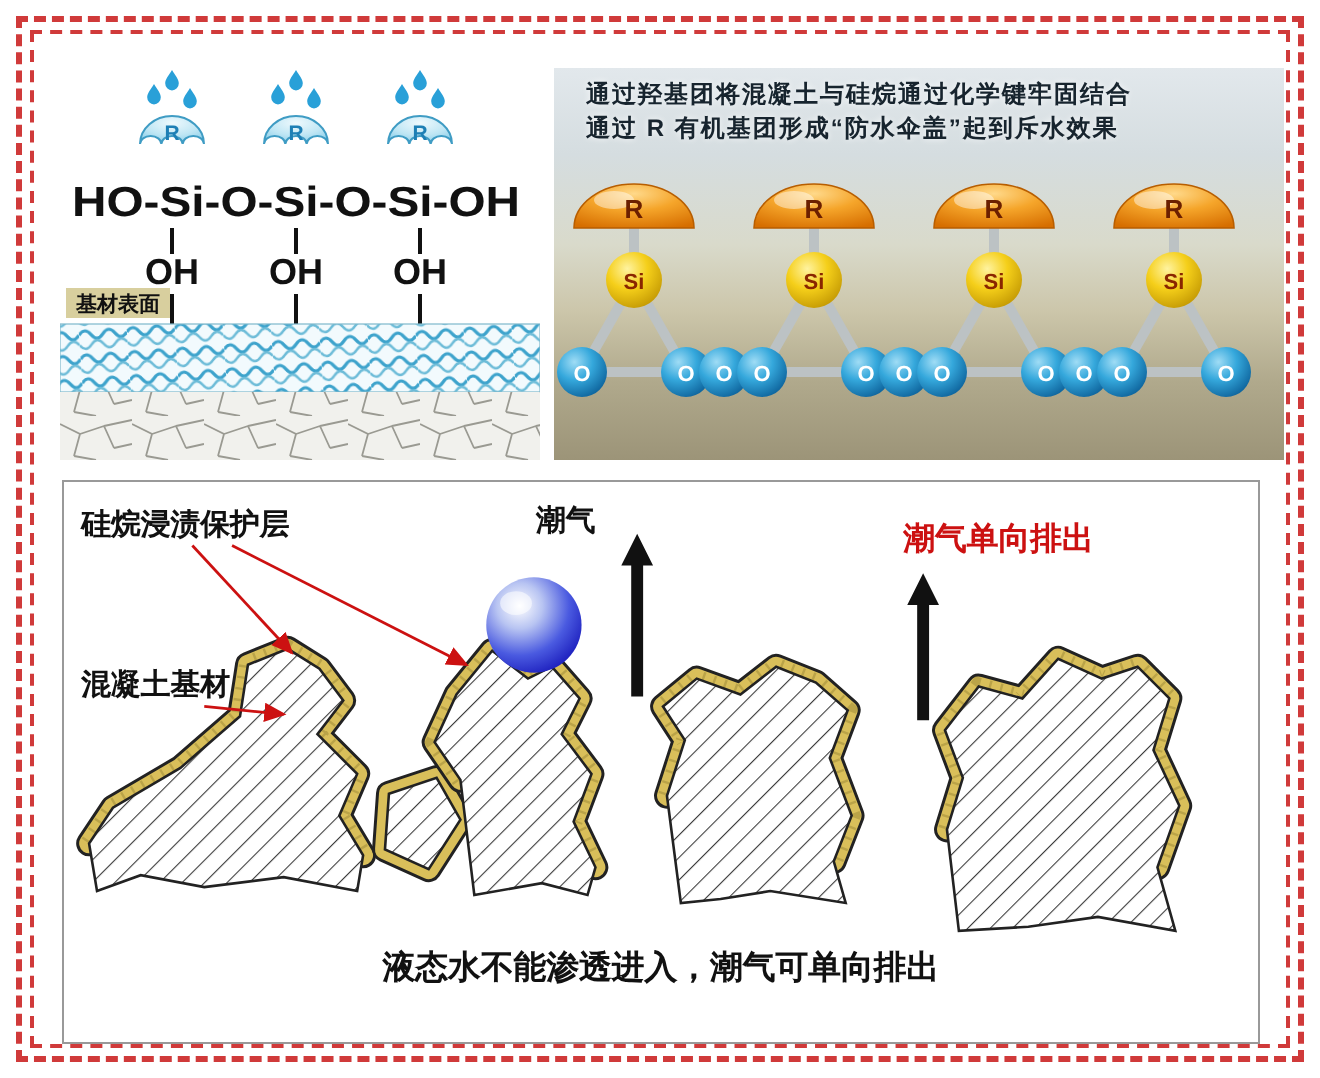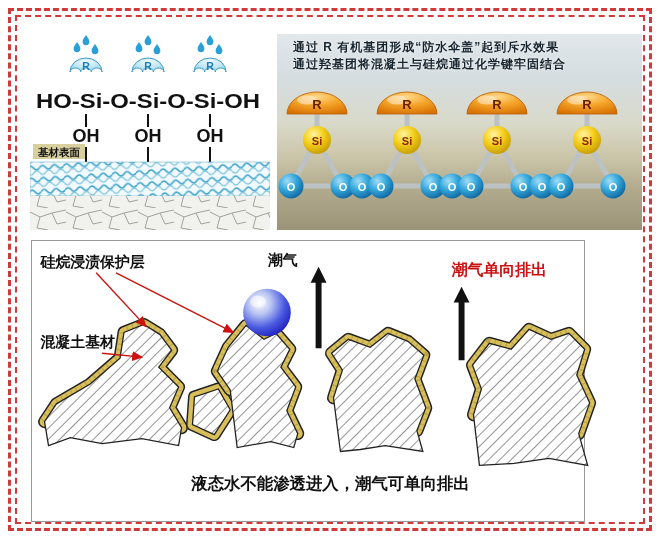--- a/index.html
+++ b/index.html
@@ -27,21 +27,21 @@
     overflow: hidden;
   }
   .panel-tr .captions {
     position: absolute; left: 16px; top: 5px; z-index: 3;
     font-size: 12px; font-weight: bold; color: #17242e;
     line-height: 17px; letter-spacing: 1px;
     text-shadow: 0 0 3px rgba(255,255,255,0.85);
   }
   .panel-tr svg { position: absolute; left: 0; top: 0; }
   .panel-bottom {
-    left: 31px; top: 240px; width: 554px; height: 282px;
+    left: 31px; top: 240px; width: 599px; height: 282px;
     background: #fff; border: 1px solid #999;
   }
   svg { display: block; }
 </style>
 </head>
 <body>
 
 <div class="frame-outer"></div>
 <div class="frame-inner"></div>
 
@@ -106,22 +106,22 @@
     <rect x="3" y="112" width="52" height="15" fill="#d8cf9e"></rect>
     <text x="29" y="123.5" text-anchor="middle" font-size="10.5" font-weight="bold" fill="#111">基材表面</text>
 
     <rect x="0" y="130" width="240" height="34" fill="url(#patSquig)" stroke="#7db8cc" stroke-width="0.6"></rect>
     <rect x="0" y="164" width="240" height="34" fill="url(#patCrack)"></rect>
   </svg>
 </div>
 
 <div class="panel panel-tr">
   <div class="captions">
+    <div>通过羟基团将混凝土与硅烷通过化学键牢固结合</div>
     <div>通过 R 有机基团形成“防水伞盖”起到斥水效果</div>
-    <div>通过羟基团将混凝土与硅烷通过化学键牢固结合</div>
   </div>
 
   <svg width="365" height="196" viewBox="0 0 365 196">
     <defs>
       <radialGradient id="gradDome" cx="50%" cy="22%" r="85%">
         <stop offset="0%" stop-color="#ffd98a"></stop>
         <stop offset="45%" stop-color="#f5a52a"></stop>
         <stop offset="100%" stop-color="#d66e00"></stop>
       </radialGradient>
       <radialGradient id="gradSi" cx="38%" cy="30%" r="80%">

